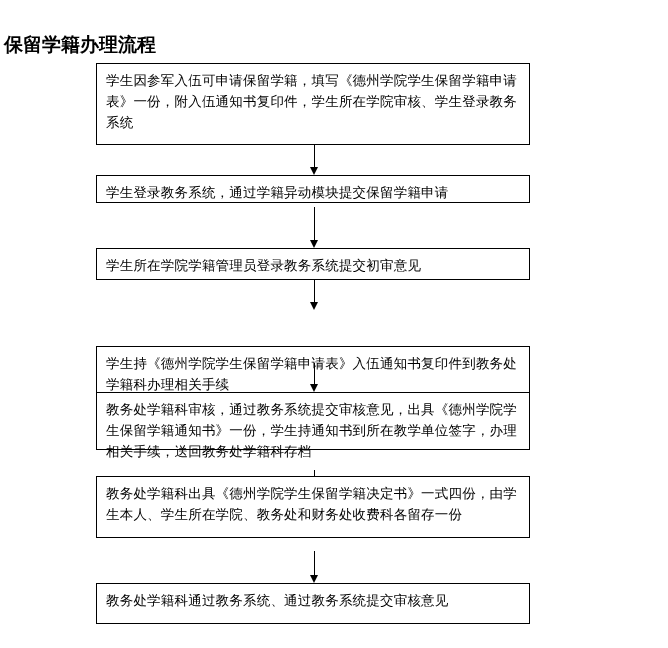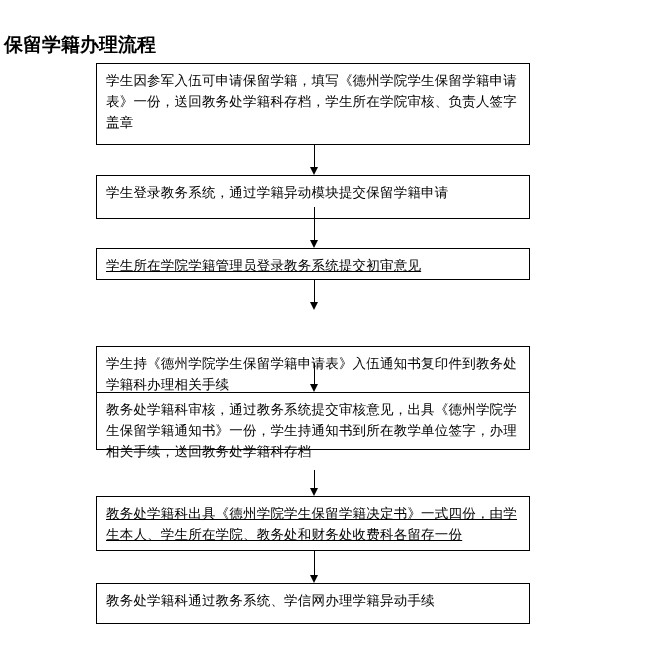--- a/index.html
+++ b/index.html
@@ -51,25 +51,25 @@
     color: #000000;
   }
 
   .node .node-text {
     display: block;
     white-space: pre-line;
   }
 
   
   #node-1 { top: 63px;  height: 82px; }
-  #node-2 { top: 175px; height: 44px; }
-  #node-3 { top: 248px; height: 32px; text-decoration: underline; }
+  #node-2 { top: 175px; height: 28px; }
+  #node-3 { top: 248px; height: 32px; }
   #node-4 { top: 310px; height: 53px; margin-top: 36px; }
   #node-5 { top: 392px; height: 58px; }
-  #node-6 { top: 496px; height: 55px; text-decoration: underline; }
+  #node-6 { top: 476px; height: 62px; }
   #node-7 { top: 583px; height: 41px; }
 
   .connector {
     position: absolute;
     left: 309px;
     width: 11px;
   }
   .connector .stem {
     position: absolute;
     left: 5px;
@@ -118,21 +118,21 @@
   #conn-6 .head { top: 24px; }
 </style>
 </head>
 <body>
 
 <div id="page-title">保留学籍办理流程</div>
 
 <div id="flow">
 
   <div class="node" id="node-1">
-    <span class="node-text">学生因参军入伍可申请保留学籍，填写《德州学院学生保留学籍申请表》一份，送回教务处学籍科存档，学生所在学院审核、负责人签字盖章</span>
+    <span class="node-text">学生因参军入伍可申请保留学籍，填写《德州学院学生保留学籍申请表》一份，附入伍通知书复印件，学生所在学院审核、学生登录教务系统</span>
   </div>
 
   <div class="connector" id="conn-1">
     <div class="stem"></div>
     <div class="head"></div>
   </div>
 
   <div class="node" id="node-2">
     <span class="node-text">学生登录教务系统，通过学籍异动模块提交保留学籍申请</span>
   </div>
@@ -172,16 +172,16 @@
   <div class="node" id="node-6">
     <span class="node-text">教务处学籍科出具《德州学院学生保留学籍决定书》一式四份，由学生本人、学生所在学院、教务处和财务处收费科各留存一份</span>
   </div>
 
   <div class="connector" id="conn-6">
     <div class="stem"></div>
     <div class="head"></div>
   </div>
 
   <div class="node" id="node-7">
-    <span class="node-text">教务处学籍科通过教务系统、学信网办理学籍异动手续</span>
+    <span class="node-text">教务处学籍科通过教务系统、通过教务系统提交审核意见</span>
   </div>
 
 </div>
 
 </body></html>

